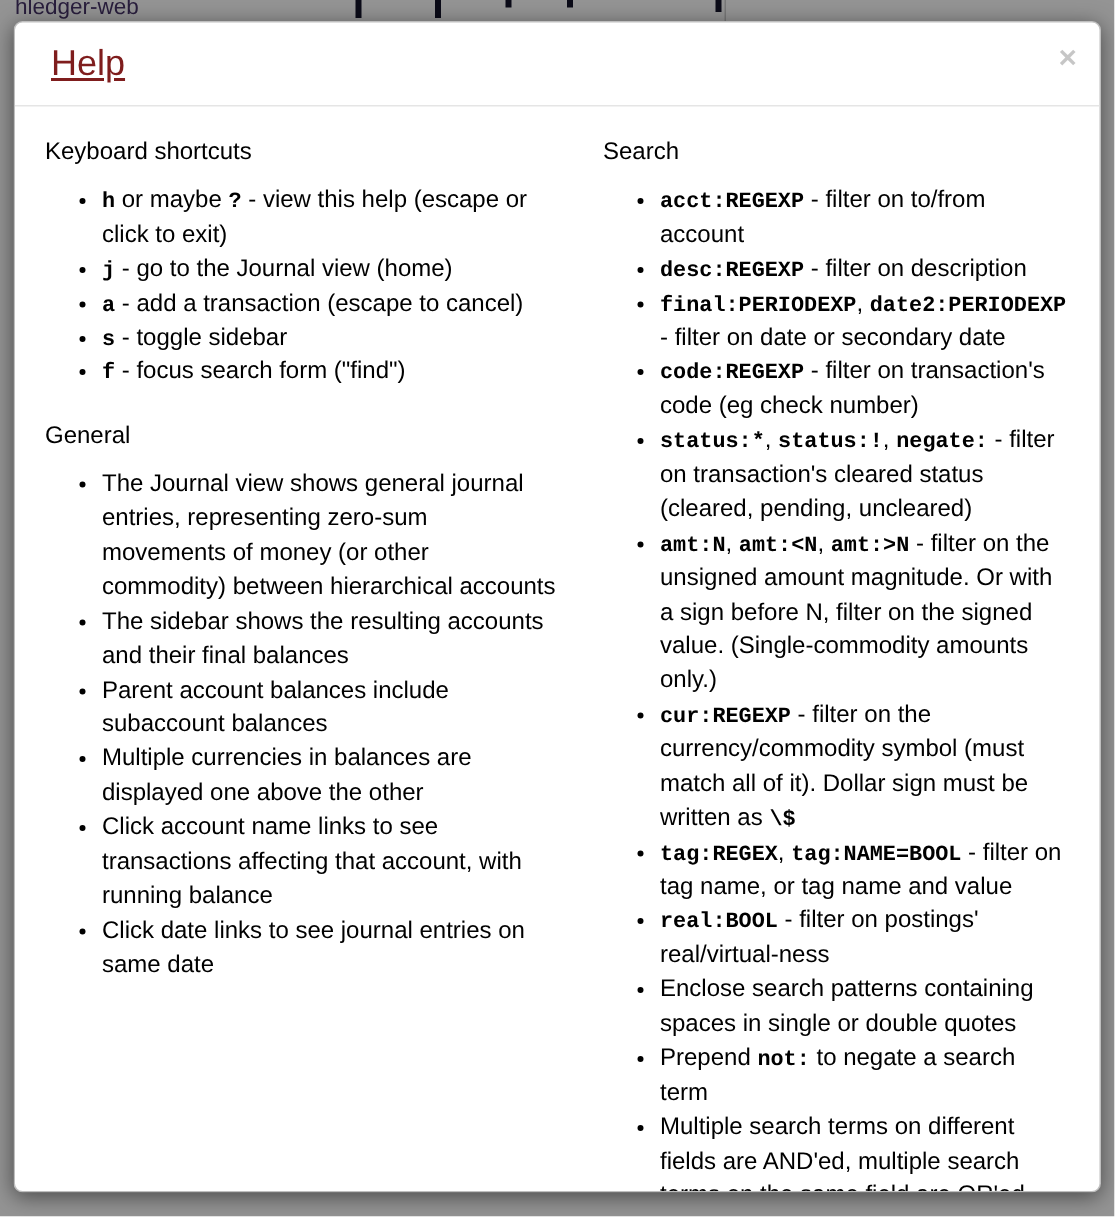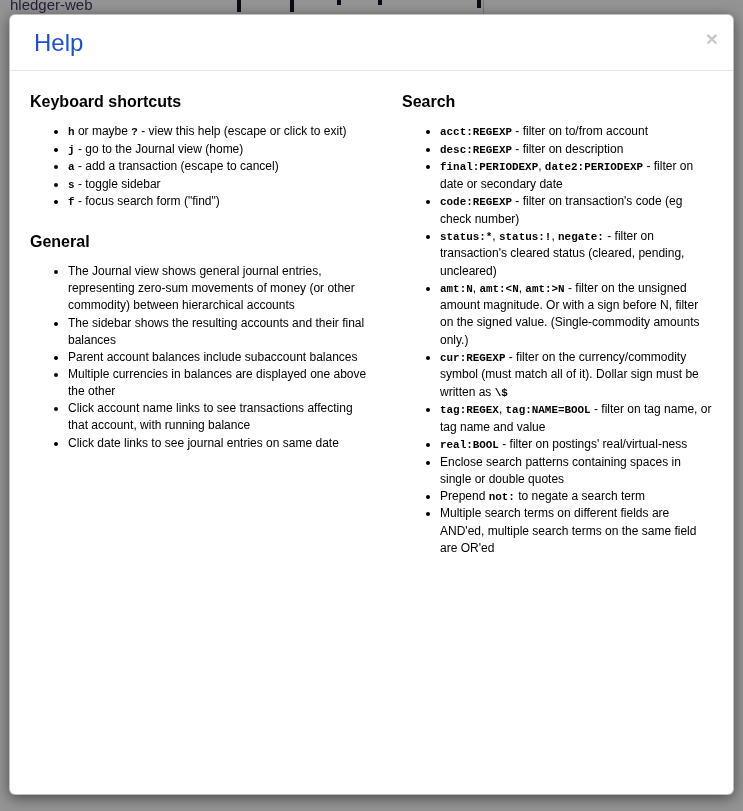--- a/index.html
+++ b/index.html
@@ -38,49 +38,49 @@
     box-shadow: 0 3px 14px rgba(0,0,0,0.5);
     overflow: hidden;
   }
   .modal-header {
     position: relative;
     padding: 13px 20px 13px 24px;
     border-bottom: 1px solid #e5e5e5;
   }
   .modal-title {
     margin: 0; font-size: 24px; font-weight: normal;
-    line-height: 29px; color: #1d4ed8;
+    line-height: 29px; color: #7f1d1d; text-decoration: underline;
   }
   .close-btn {
     position: absolute; right: 15px; top: 13px;
     background: none; border: none; padding: 0; cursor: pointer;
     font-family: "Liberation Sans", sans-serif;
     font-size: 21px; font-weight: bold; line-height: 1;
     color: #000000; opacity: 0.22;
   }
   .modal-body {
     padding: 20px 20px 20px 20px;
     display: flex; align-items: flex-start;
   }
   .col { box-sizing: border-box; }
   .col-left  { flex: 0 0 357px; padding-right: 15px; }
   .col-right { flex: 1 1 auto; padding-left: 15px; }
 
   .col h3 {
-    margin: 0 0 10px 0; font-size: 16px; font-weight: bold;
+    margin: 0 0 10px 0; font-size: 16px; font-weight: normal;
     line-height: 22px; color: #000000;
   }
   .col h3 + ul { margin-top: 0; }
   .col ul + h3 { margin-top: 9px; }
   .col ul {
     margin: 0 0 20px 0; padding: 0 0 0 38px;
     list-style-type: disc;
   }
   .col li {
-    font-size: 12px; line-height: 1.43; color: #000000;
+    font-size: 16px; line-height: 1.43; color: #000000;
   }
   .col code {
     font-family: "Liberation Mono", "DejaVu Sans Mono", monospace;
     font-weight: bold; font-size: 0.91em; color: #000000;
   }
 </style>
 </head>
 <body>
 
 <div class="page-bg">

